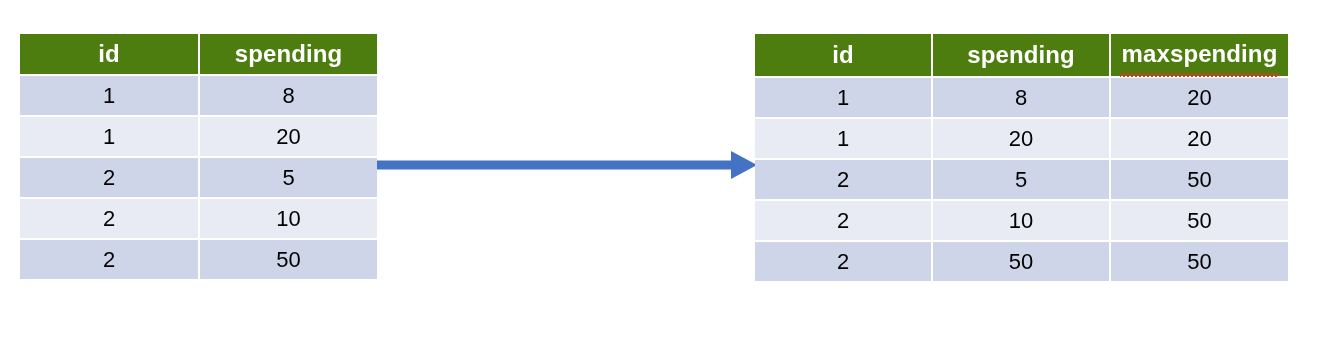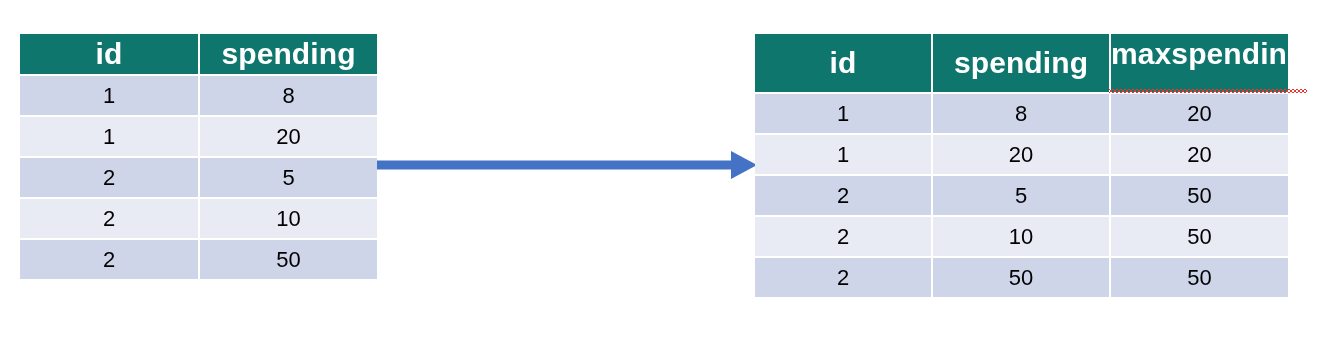--- a/index.html
+++ b/index.html
@@ -51,24 +51,24 @@
   }
   .data-table th:last-child,
   .data-table td:last-child {
     border-right: none;
   }
   .data-table tr:last-child td {
     border-bottom: none;
   }
 
   .data-table thead th {
-    background: #0f766e;
+    background: #4d7c0f;
     color: #ffffff;
     font-weight: bold;
-    font-size: 30px;
+    font-size: 24px;
     height: 40px;
     line-height: 40px;
     letter-spacing: 0.1px;
   }
 
   .data-table tbody td {
     color: #000000;
     font-weight: normal;
     font-size: 22px;
     height: 39px;
@@ -78,21 +78,21 @@
     background: #CFD5E9;
   }
   .data-table tbody tr:nth-child(even) td {
     background: #E8EBF4;
   }
 
   
   .misspelled {
     position: relative;
     display: inline-block;
-    padding-bottom: 18px;
+    padding-bottom: 2px;
   }
   .misspelled::after {
     content: "";
     position: absolute;
     left: -2px;
     right: -2px;
     bottom: -1px;
     height: 4px;
     background-image:
       linear-gradient(45deg, transparent 42%, #E8342A 42%, #E8342A 58%, transparent 58%),

